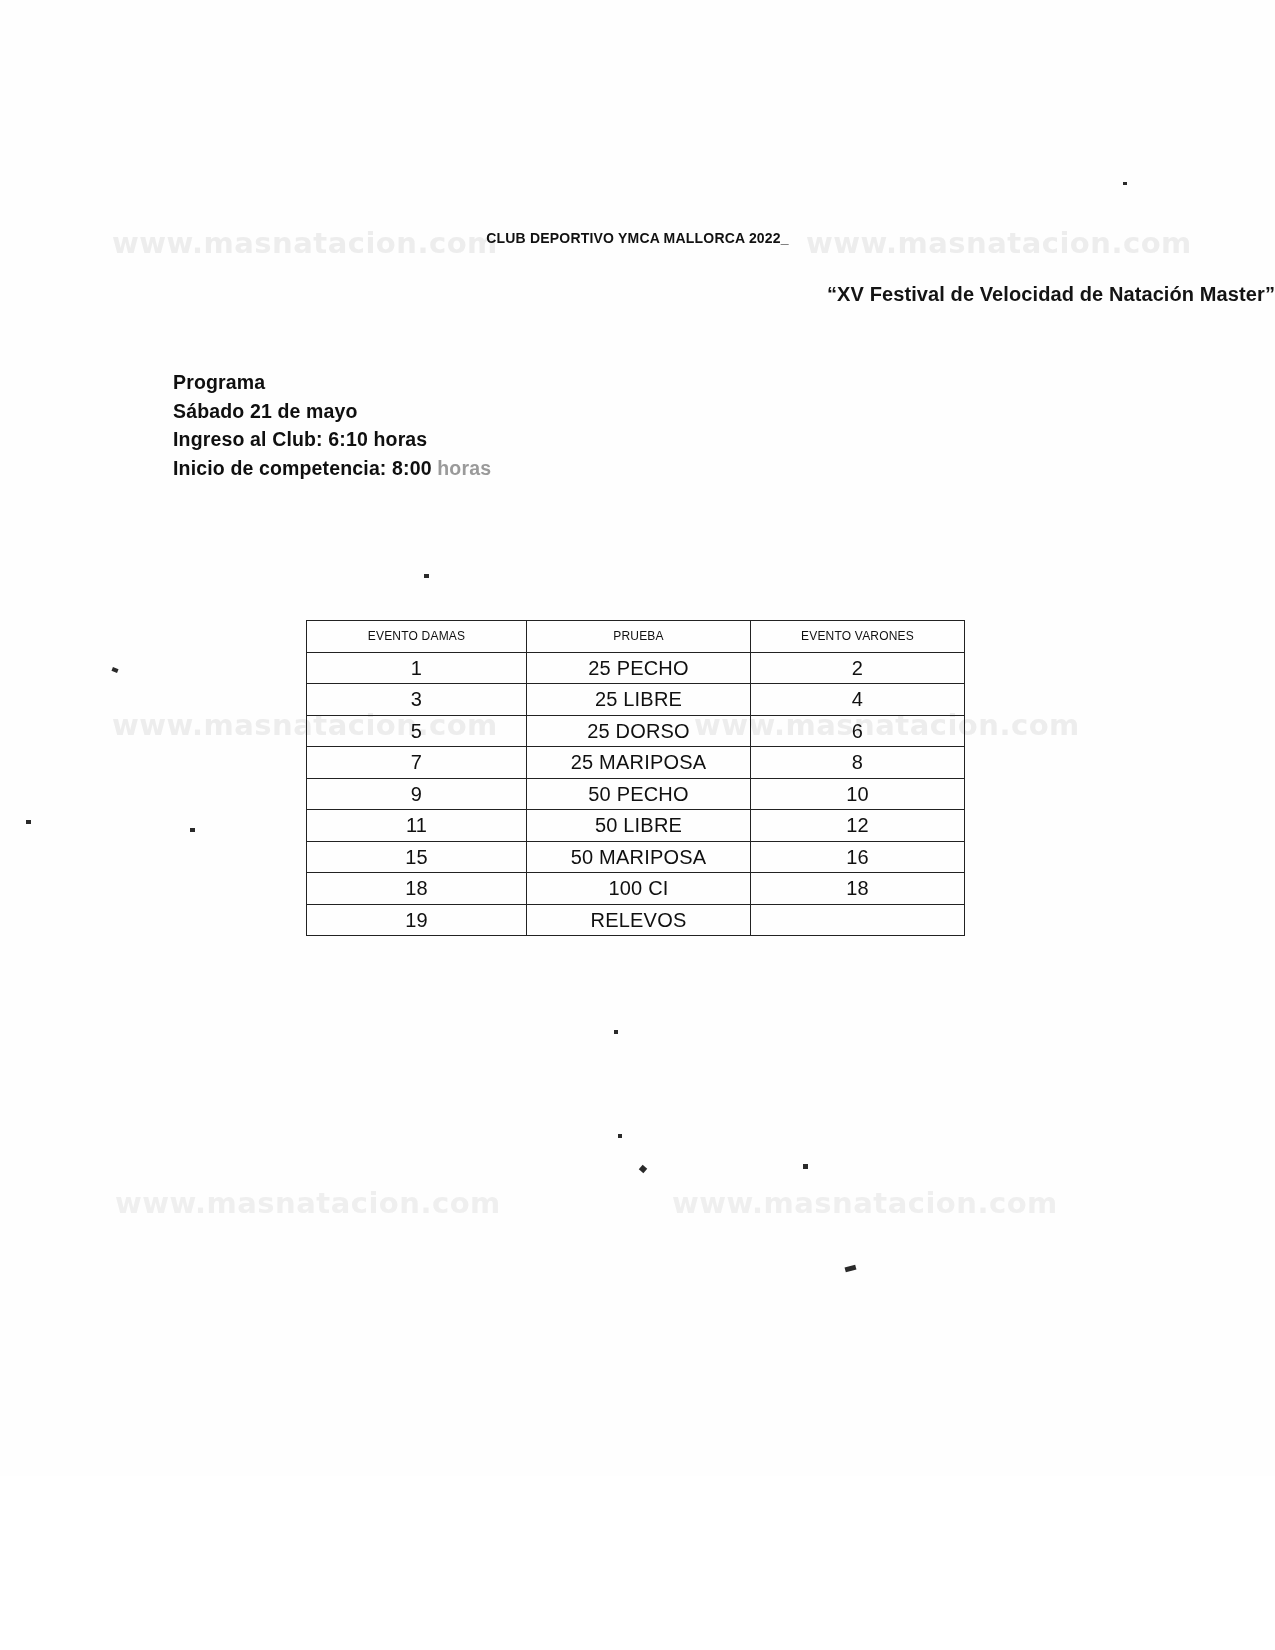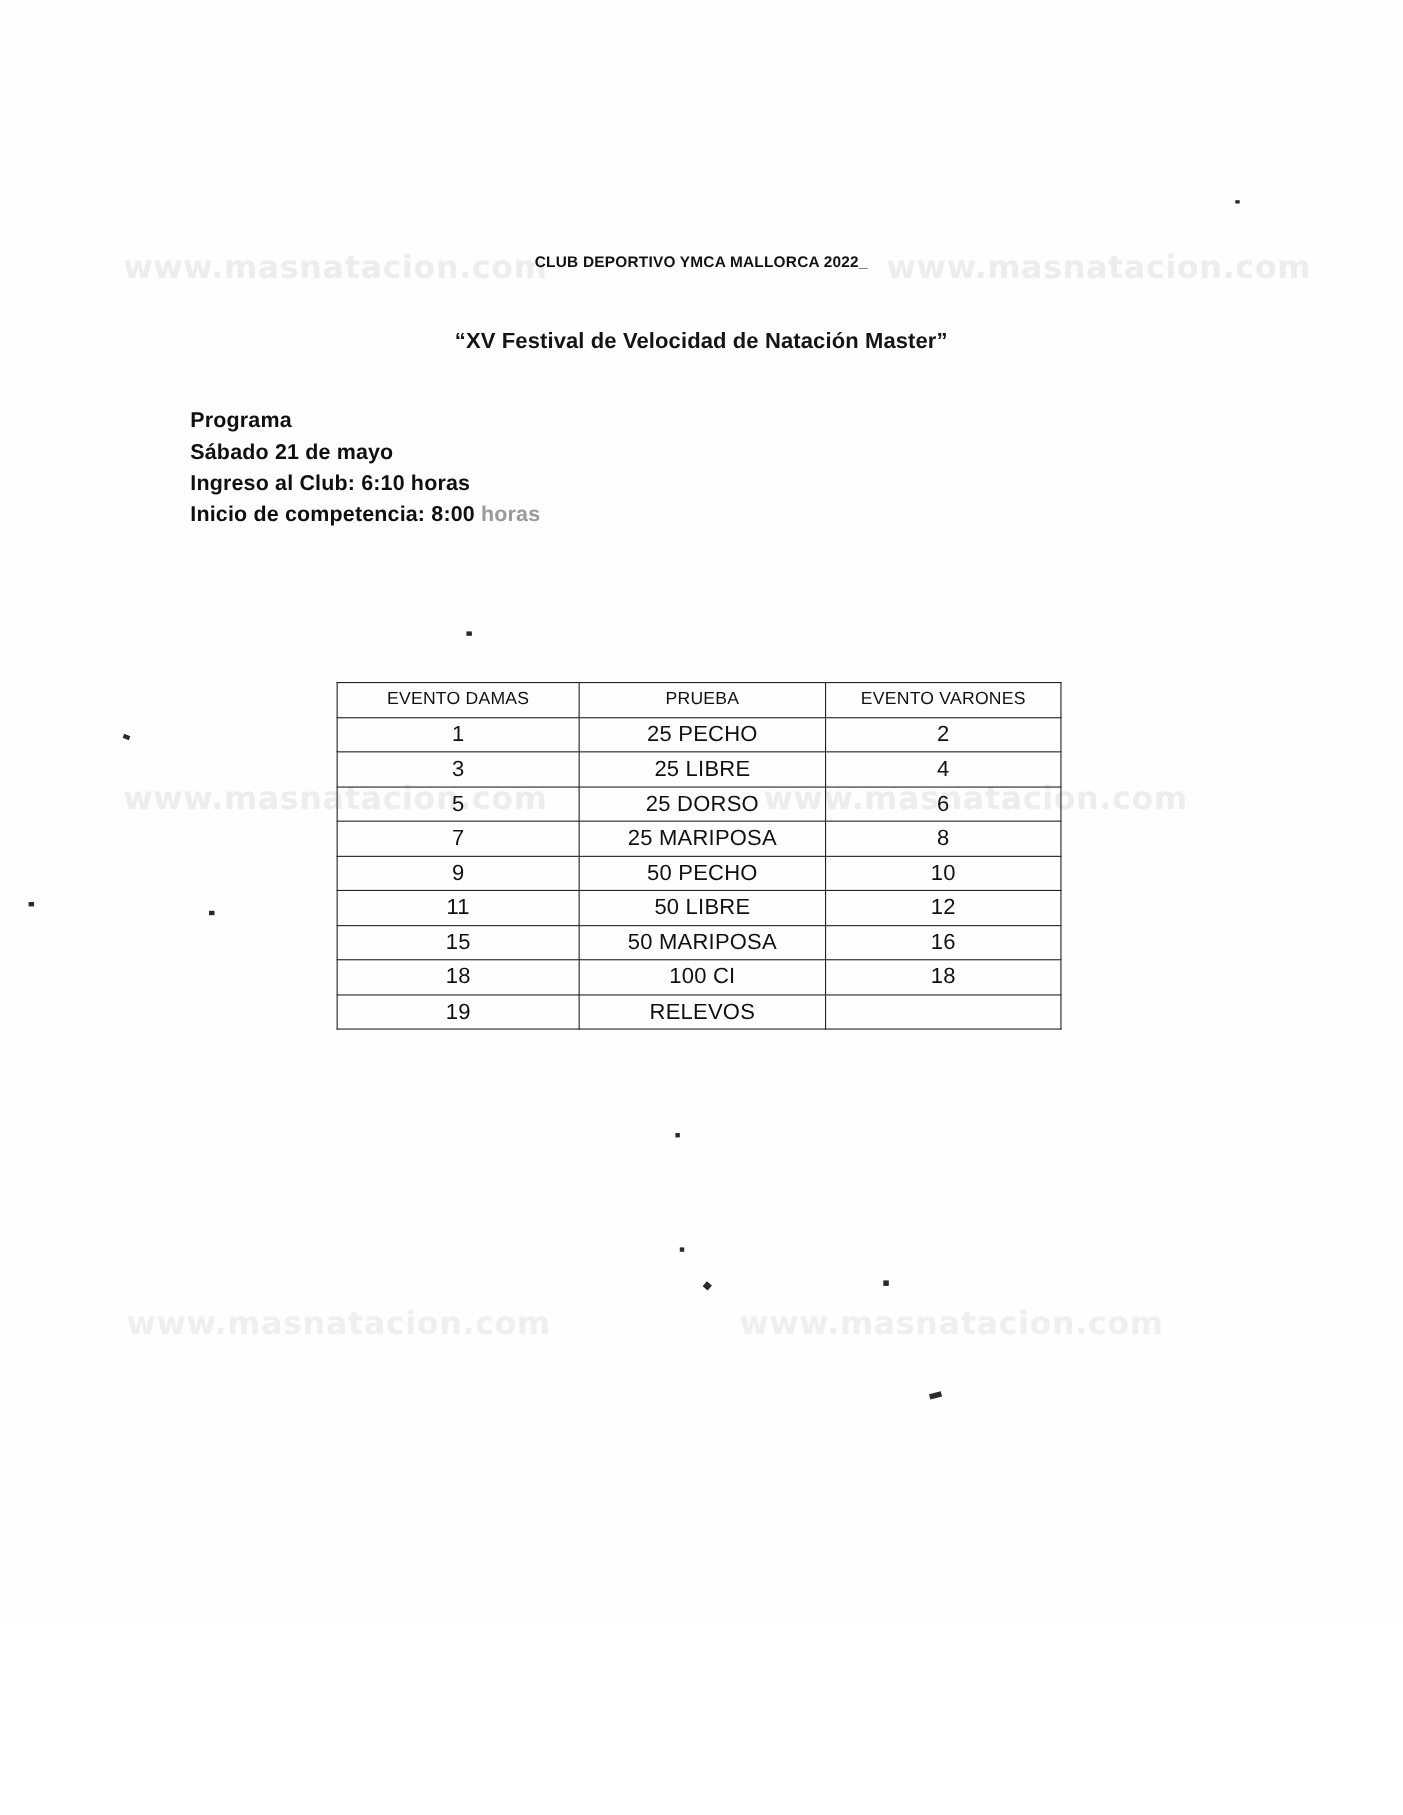--- a/index.html
+++ b/index.html
@@ -51,26 +51,25 @@
   }
   .doc-title .trail {
     font-weight: 700;
     color: #222;
   }
 
   .doc-subtitle {
     position: absolute;
     left: 0; top: 283px;
     width: 1275px;
-    text-align: center;
+    text-align: right;
     font-size: 20px;
     font-weight: 700;
     color: #141414;
     letter-spacing: 0.1px;
-    margin-top: 16px;
   }
 
   
   .program {
     position: absolute;
     left: 173px;
     top: 368px;
     font-size: 19.5px;
     font-weight: 700;
     color: #0f0f0f;
@@ -104,21 +103,21 @@
     font-size: 20px;
     font-weight: 400;
     color: #101010;
     height: 30.5px;
     line-height: 30.5px;
     padding: 0;
     letter-spacing: 0.2px;
   }
   table.events th {
     font-weight: 400;
-    font-size: 16px;
+    font-size: 12px;
   }
   table.events td.empty { color: transparent; }
 
   
   .speck {
     position: absolute;
     background: #2a2a2a;
     pointer-events: none;
   }
   .sp-a { left: 1123px; top: 182px;  width: 4px;  height: 3px; }

